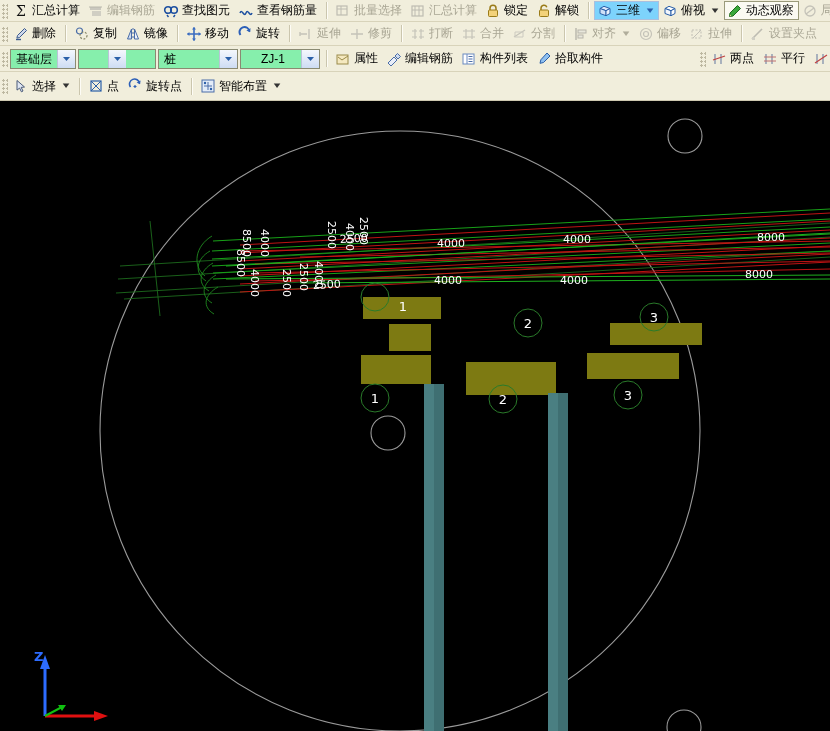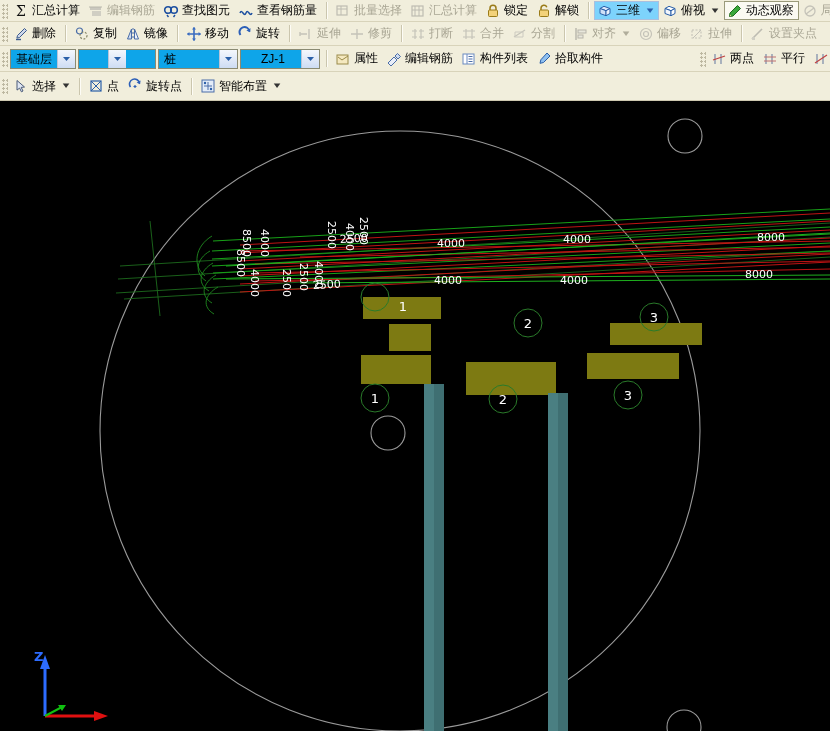--- a/index.html
+++ b/index.html
@@ -93,21 +93,21 @@
     flex: 0 0 auto;
     display: inline-block;
     position: relative;
   }
   .ico svg { display: block; }
   .ico.dim { opacity: .42; filter: grayscale(1); }
 
   
   .combo {
     height: 20px;
-    background: #0ea5e9;
+    background: #86efac;
     border: 1px solid #8a8a72;
     display: inline-flex;
     align-items: center;
     box-sizing: border-box;
     flex: 0 0 auto;
     margin-right: 2px;
     position: relative;
   }
   .combo .val {
     padding: 0 3px 0 5px;

